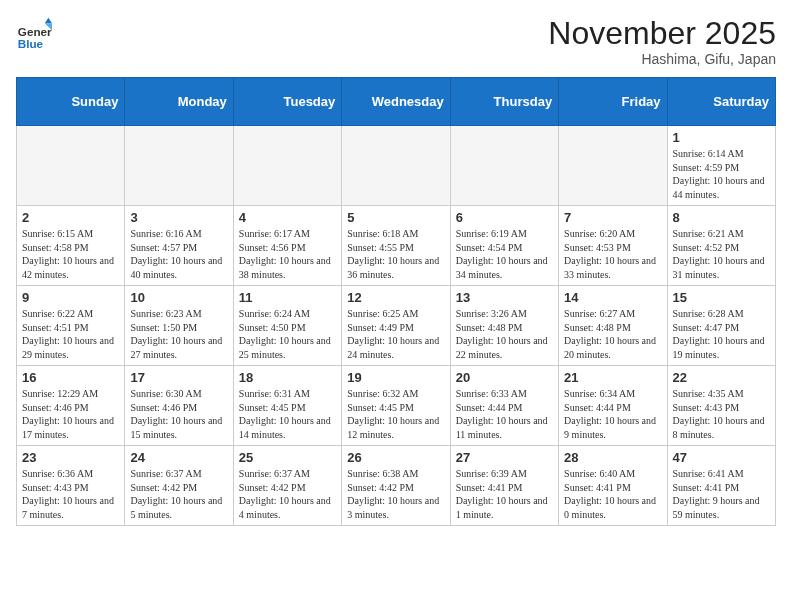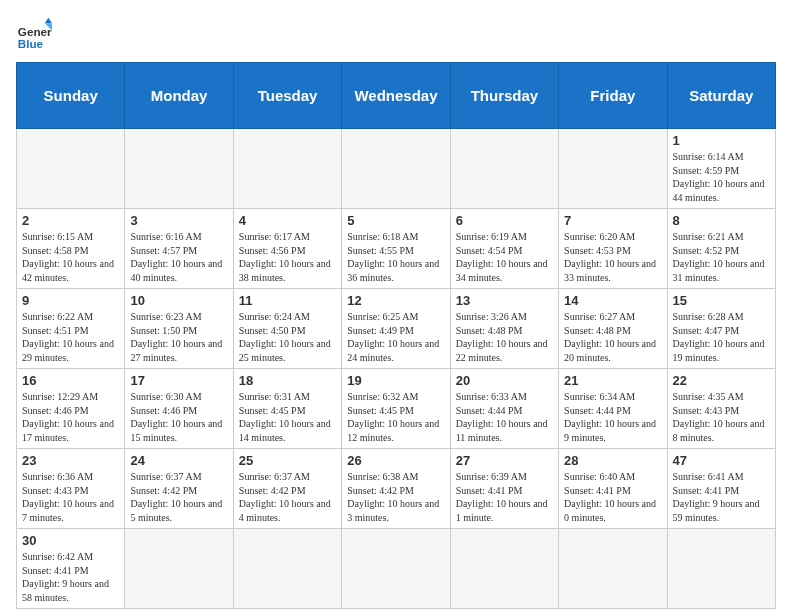--- a/index.html
+++ b/index.html
@@ -39,24 +39,24 @@
       color: #555;
     }
     .calendar {
       width: 100%;
       border-collapse: collapse;
       border: 1px solid #ccc;
     }
     .calendar th {
       background: #1a73c7;
       color: #fff;
-      font-size: 15px;
+      font-size: 13px;
       font-weight: bold;
-      text-align: center;
-      padding: 24px 6px;
+      text-align: right;
+      padding: 16px 6px;
       border: 1px solid #1560a8;
     }
     .calendar td {
       vertical-align: top;
       border: 1px solid #ccc;
       padding: 4px 5px;
       width: 108px;
       min-height: 80px;
       background: #fff;
       font-size: 10.5px;
@@ -86,20 +86,24 @@
 
 <div class="header-area">
   <div class="logo">
     <svg class="logo-icon" viewBox="0 0 40 40">
       <text x="2" y="22" font-size="13" fill="#333" font-family="Arial" font-weight="bold">General</text>
       <text x="2" y="35" font-size="13" fill="#1a73c7" font-family="Arial" font-weight="bold">Blue</text>
       <polygon points="32,8 40,8 36,2" fill="#1a73c7"></polygon>
       <polygon points="32,8 40,8 40,16" fill="#5aabf0"></polygon>
     </svg>
   </div>
+  <div class="title-area">
+    <div class="month-title">November 2025</div>
+    <div class="subtitle">Hashima, Gifu, Japan</div>
+  </div>
 </div>
 
 <table class="calendar">
   <thead>
     <tr>
     <th>Sunday</th>
         <th>Monday</th>
         <th>Tuesday</th>
         <th>Wednesday</th>
         <th>Thursday</th>
@@ -320,29 +324,14 @@
 and 0 minutes.</div>
         </td>
         <td>
           <span class="day-number">47</span>
           <div class="day-info">Sunrise: 6:41 AM
 Sunset: 4:41 PM
 Daylight: 9 hours
 and 59 minutes.</div>
         </td>
       </tr>
-      <tr class="last-row">
-        <td>
-          <span class="day-number">30</span>
-          <div class="day-info">Sunrise: 6:42 AM
-Sunset: 4:41 PM
-Daylight: 9 hours
-and 58 minutes.</div>
-        </td>
-        <td class="empty"></td>
-        <td class="empty"></td>
-        <td class="empty"></td>
-        <td class="empty"></td>
-        <td class="empty"></td>
-        <td class="empty"></td>
-      </tr>
     </tbody>
 </table>
 
 </body></html>

